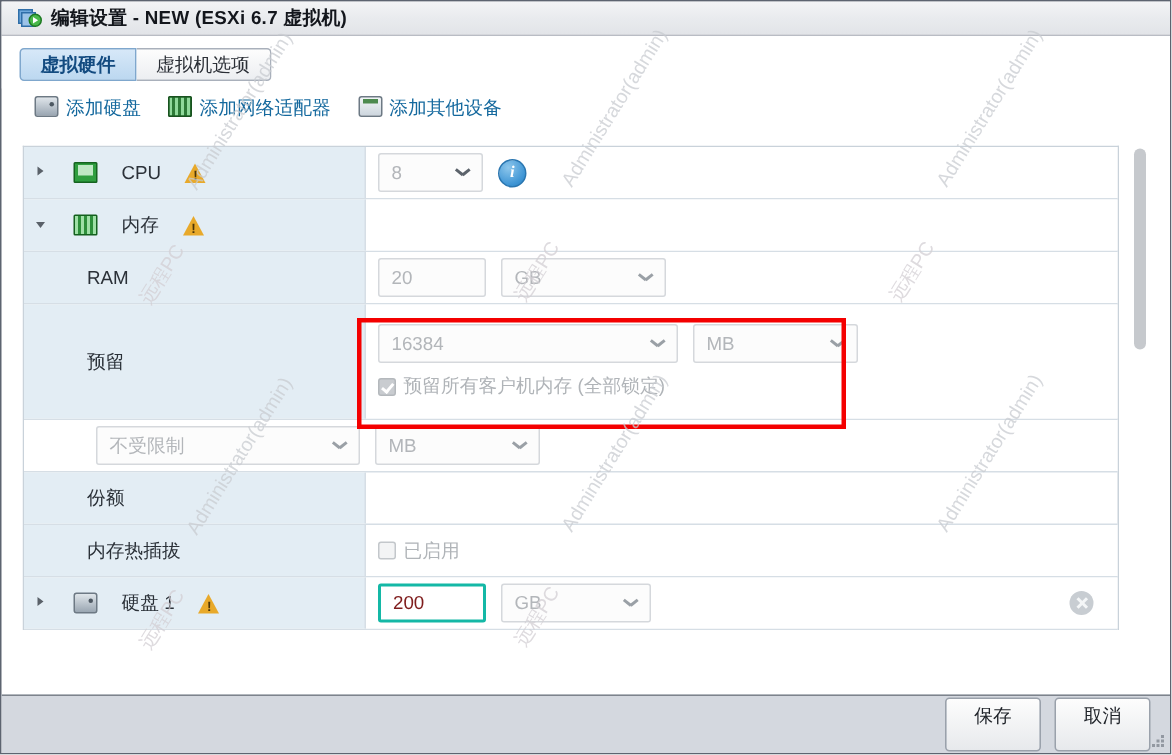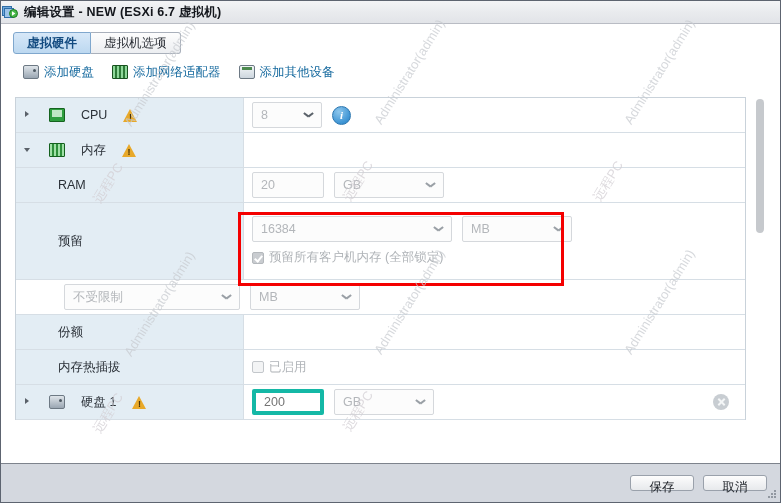--- a/index.html
+++ b/index.html
@@ -13,21 +13,21 @@
   }
   .window{
     position:relative;width:781px;height:503px;box-sizing:border-box;
     border:1px solid #5d6470;background:#ffffff;overflow:hidden;
   }
   
   .titlebar{
     height:23px;box-sizing:border-box;
     background:linear-gradient(to bottom,#f3f4f6 0%,#e9ebee 50%,#e2e4e8 100%);
     border-bottom:1px solid #b9bcc4;
-    display:flex;align-items:center;padding-left:1px;gap:6px;
+    display:flex;align-items:center;padding-left:11px;gap:6px;
   }
   .vm-icon{width:16px;height:15px;position:relative;flex:none;}
   .title-text{font-size:12.5px;font-weight:bold;color:#13161c;letter-spacing:.2px;}
 
   
   .tabstrip{
     position:relative;height:35px;background:#ffffff;
     padding:8px 0 0 12px;box-sizing:border-box;
   }
   .tabs{display:flex;align-items:flex-end;}
@@ -43,21 +43,21 @@
   .tab.active{
     background:linear-gradient(to bottom,#d7e8f8,#bcd8f0);
     color:#134b80;font-weight:bold;border-color:#7fa7cd;
   }
 
   
   .toolbar{
     height:22px;display:flex;align-items:center;gap:18px;
     padding-left:22px;box-sizing:border-box;margin-top:2px;
   }
-  .tb-item{display:flex;align-items:center;gap:5px;font-size:12.5px;color:#1f5c99;cursor:default;}
+  .tb-item{display:flex;gap:5px;font-size:12.5px;color:#1f5c99;cursor:default;}
   .tb-item .lbl{color:#15699e;}
 
   
   .tablewrap{
     position:absolute;left:14px;top:96px;width:752px;height:358px;
     box-sizing:border-box;overflow:hidden;
   }
   .devtable{
     position:absolute;left:0;top:0;width:731px;
     border-top:1px solid #c9d2da;border-left:1px solid #c9d2da;
@@ -128,21 +128,21 @@
     font-family:"Liberation Serif",serif;font-style:italic;font-weight:bold;
     font-size:11px;color:#fff;text-align:center;line-height:16px;
   }
 
   
   .sel,.txt{
     box-sizing:border-box;height:26px;border:1px solid #d5d8dc;border-radius:2px;
     background:#fcfcfc;color:#b3b6ba;font-size:12.5px;
     display:flex;align-items:center;padding:0 8px;position:relative;
   }
-  .txt.enabled{border:4px solid #14b8a6;background:#fff;color:#737373;text-align:center;}
+  .txt.enabled{border:2px solid #14b8a6;background:#fff;color:#7f1d1d;text-align:center;}
   .sel{padding-right:24px;}
   .sel .chev{
     position:absolute;right:8px;top:9px;width:9px;height:5px;
   }
   .sel .chev:before,.sel .chev:after{
     content:"";position:absolute;top:0;width:6px;height:1.6px;background:#9aa0a6;
   }
   .sel .chev:before{left:0;transform:rotate(38deg);transform-origin:left center;}
   .sel .chev:after{right:0;transform:rotate(-38deg);transform-origin:right center;}
   .sel.dark .chev:before,.sel.dark .chev:after{background:#5c636b;}
@@ -193,21 +193,21 @@
   }
 
   
   .footer{
     position:absolute;left:0;right:0;bottom:0;height:39px;
     background:#d4d8df;border-top:1px solid #7d838c;
     display:flex;align-items:center;justify-content:flex-end;
     padding-right:13px;gap:9px;box-sizing:border-box;
   }
   .btn{
-    width:64px;height:16px;box-sizing:border-box;
+    width:64px;height:36px;box-sizing:border-box;
     border:1px solid #9aa1ab;border-radius:3px;
     background:linear-gradient(to bottom,#fdfdfd,#e7e9ec);
     font-size:12.5px;color:#20242a;text-align:center;line-height:22px;
   }
   .grip{position:absolute;right:3px;bottom:3px;width:9px;height:9px;}
   .grip i{position:absolute;width:2px;height:2px;background:#9298a1;}
 
   
   .wm{
     position:absolute;pointer-events:none;user-select:none;

